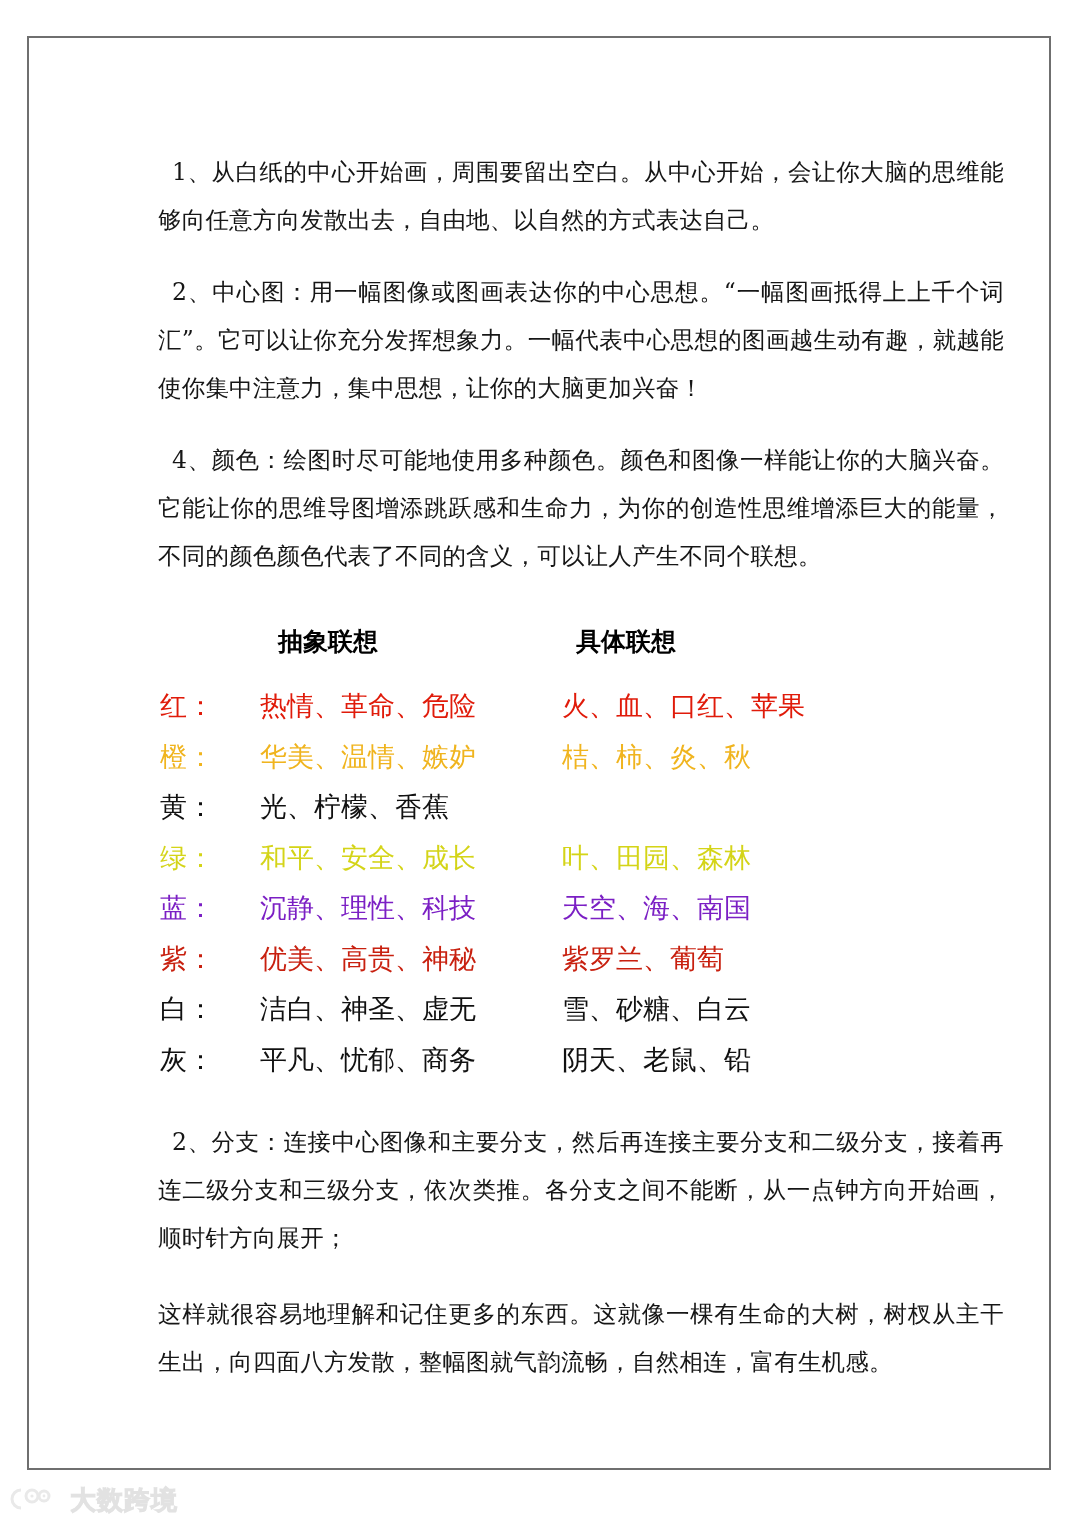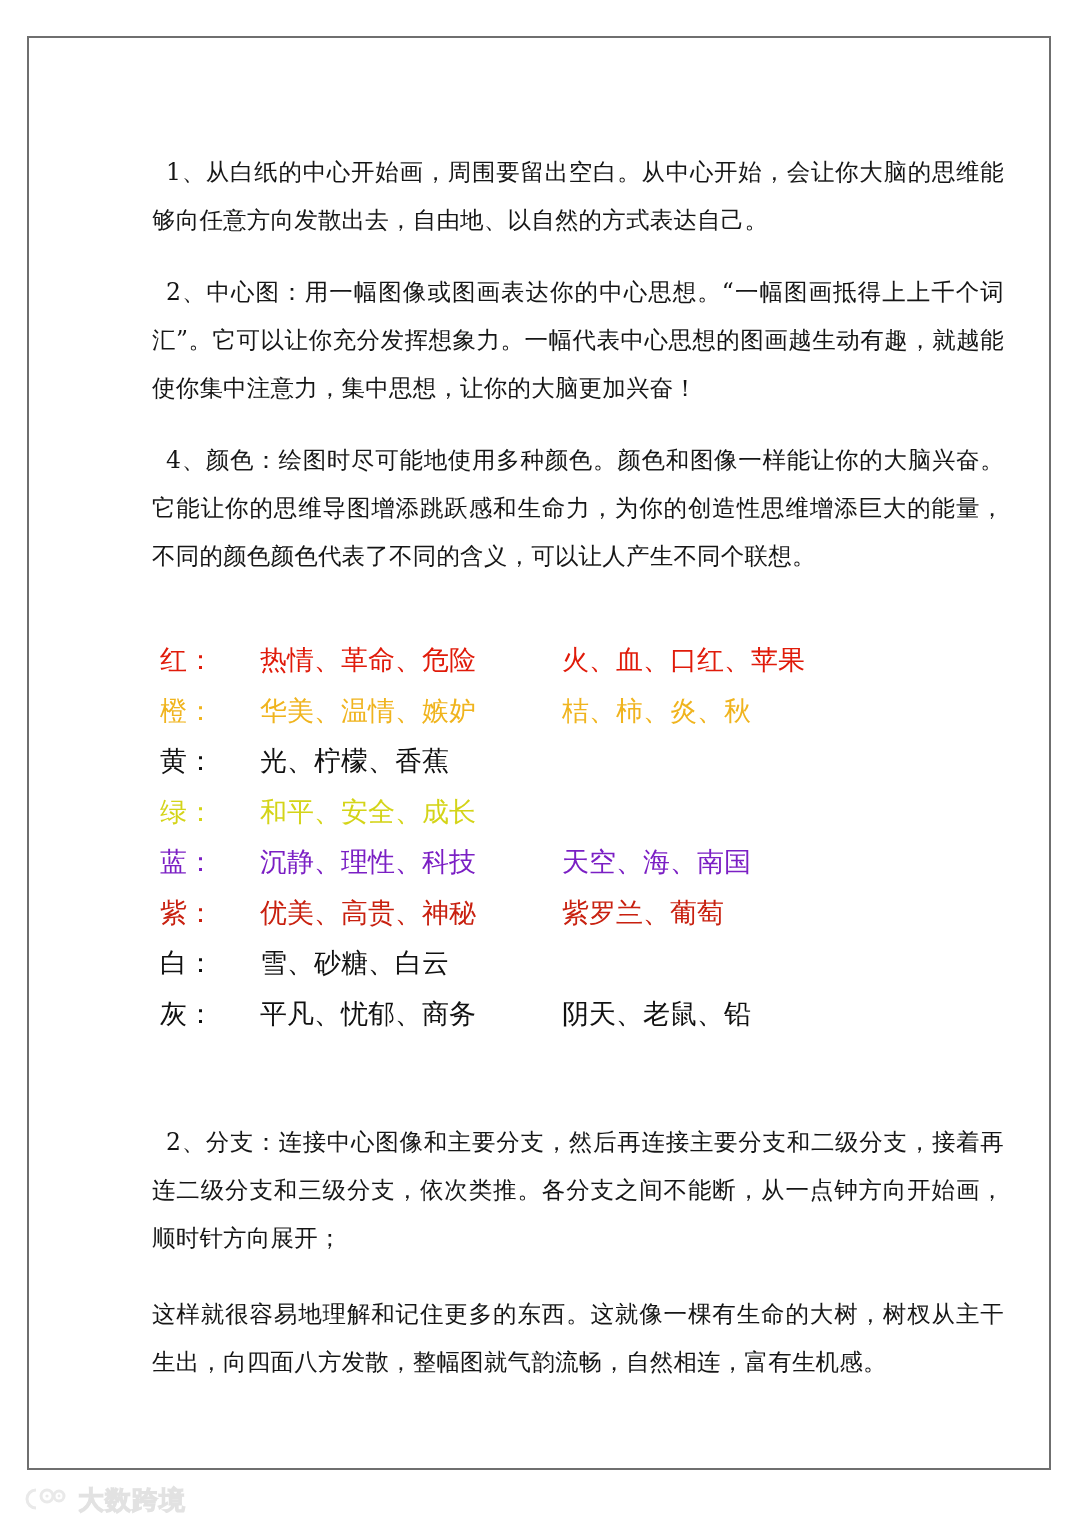--- a/index.html
+++ b/index.html
@@ -49,21 +49,21 @@
     width: 862px;
   }
 
   
   .para {
     font-family: "DejaVu Serif", "Liberation Serif", serif;
     font-size: 23.5px;
     line-height: 48px;
     color: #161616;
     text-align: justify;
-    margin: 0 0 24px 10px;
+    margin: 0 0 24px 16px;
     letter-spacing: 0.2px;
   }
   .para.indent-sm { text-indent: 14px; }
   .para.tight { margin-bottom: 18px; }
 
   
   .assoc-table {
     margin: 38px 0 0 0;
     position: relative;
     width: 862px;
@@ -107,25 +107,25 @@
     flex: none;
   }
   .cell-concrete {
     width: 330px;
     flex: none;
   }
 
   
   .watermark {
     position: absolute;
-    left: 23px;
+    left: 8px;
     bottom: 8px;
     display: flex;
     align-items: center;
-    gap: 9px;
+    gap: 16px;
     opacity: 1;
     pointer-events: none;
   }
   .wm-mark {
     display: block;
   }
   .wm-text {
     font-family: "DejaVu Sans", "Liberation Sans", sans-serif;
     font-size: 26px;
     font-weight: bold;
@@ -144,52 +144,59 @@
   <div class="content">
 
     <p class="para indent-sm">1、从白纸的中心开始画，周围要留出空白。从中心开始，会让你大脑的思维能够向任意方向发散出去，自由地、以自然的方式表达自己。</p>
 
     <p class="para indent-sm">2、中心图：用一幅图像或图画表达你的中心思想。“一幅图画抵得上上千个词汇”。它可以让你充分发挥想象力。一幅代表中心思想的图画越生动有趣，就越能使你集中注意力，集中思想，让你的大脑更加兴奋！</p>
 
     <p class="para indent-sm tight">4、颜色：绘图时尽可能地使用多种颜色。颜色和图像一样能让你的大脑兴奋。它能让你的思维导图增添跳跃感和生命力，为你的创造性思维增添巨大的能量，不同的颜色颜色代表了不同的含义，可以让人产生不同个联想。</p>
 
     <div class="assoc-table">
 
+      <div class="assoc-head">
+        <div class="h-spacer"></div>
+        <div class="h-abstract">抽象联想</div>
+        <div class="h-concrete">具体联想</div>
+      </div>
 
       <div class="assoc-rows" id="assoc-rows">
           <div class="assoc-row" style="color: rgb(224, 27, 10);">
             <div class="cell-color">红：</div>
             <div class="cell-abstract">热情、革命、危险</div>
             <div class="cell-concrete">火、血、口红、苹果</div>
           </div>
           <div class="assoc-row" style="color: rgb(240, 180, 30);">
             <div class="cell-color">橙：</div>
             <div class="cell-abstract">华美、温情、嫉妒</div>
             <div class="cell-concrete">桔、柿、炎、秋</div>
           </div>
           <div class="assoc-row" style="color: rgb(17, 17, 17);">
             <div class="cell-color">黄：</div>
             <div class="cell-concrete">光、柠檬、香蕉</div>
           </div>
           <div class="assoc-row" style="color: rgb(212, 212, 24);">
             <div class="cell-color">绿：</div>
             <div class="cell-abstract">和平、安全、成长</div>
+            <div class="cell-concrete">叶、田园、森林</div>
           </div>
           <div class="assoc-row" style="color: rgb(123, 31, 196);">
             <div class="cell-color">蓝：</div>
             <div class="cell-abstract">沉静、理性、科技</div>
             <div class="cell-concrete">天空、海、南国</div>
           </div>
           <div class="assoc-row" style="color: rgb(200, 32, 15);">
             <div class="cell-color">紫：</div>
             <div class="cell-abstract">优美、高贵、神秘</div>
             <div class="cell-concrete">紫罗兰、葡萄</div>
           </div>
           <div class="assoc-row" style="color: rgb(17, 17, 17);">
             <div class="cell-color">白：</div>
+            <div class="cell-abstract">洁白、神圣、虚无</div>
             <div class="cell-concrete">雪、砂糖、白云</div>
           </div>
           <div class="assoc-row" style="color: rgb(17, 17, 17);">
             <div class="cell-color">灰：</div>
             <div class="cell-abstract">平凡、忧郁、商务</div>
             <div class="cell-concrete">阴天、老鼠、铅</div>
           </div>
         </div>
 
     </div>

